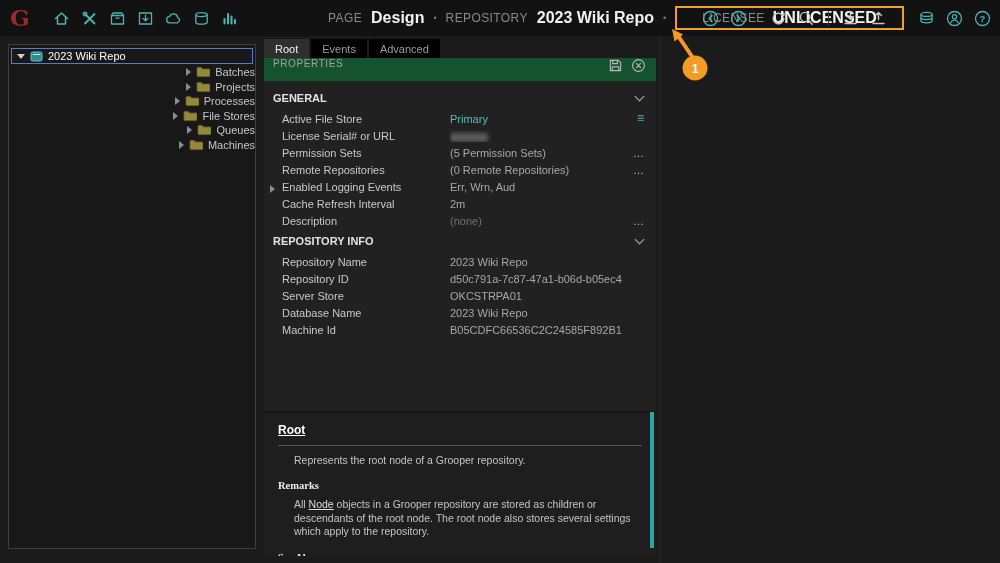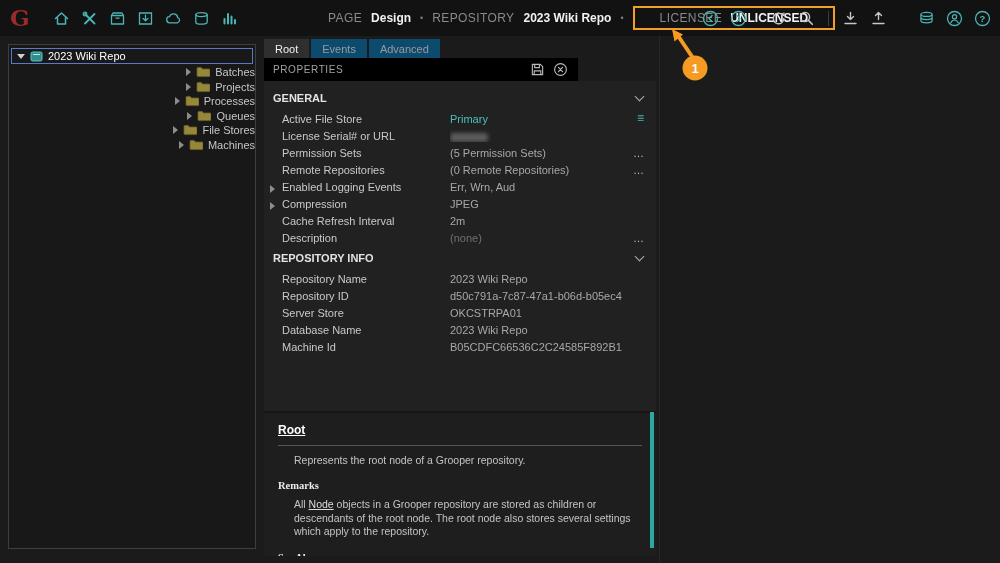--- a/index.html
+++ b/index.html
@@ -14,45 +14,45 @@
   .app { position:absolute; inset:0; }
 
   
   .topbar { position:absolute; left:0; top:0; width:1000px; height:36px; background:#121212; display:flex; align-items:center; }
   .logo { font-family:"DejaVu Serif", serif; font-size:23px; font-weight:bold; color:#9b2b2b; margin-left:10px; line-height:36px; }
   .nav-icons { display:flex; align-items:center; gap:9px; margin-left:22px; }
   .tbi { display:flex; align-items:center; justify-content:center; width:19px; height:19px; color:#4ab5b5; cursor:pointer; }
   .tbi.gray { color:#c6c6c6; }
   .breadcrumb { position:absolute; left:328px; top:0; height:36px; display:flex; align-items:center; gap:9px; }
   .bc-label { font-size:12px; color:#8a8a8a; letter-spacing:.4px; }
-  .bc-value { font-size:12px; color:#f2f2f2; font-weight:bold; white-space:nowrap; }
+  .bc-value { font-size:16px; color:#f2f2f2; font-weight:bold; white-space:nowrap; }
   .bc-sep { font-size:9px; color:#7d7d7d; }
   .licensee-box { display:flex; align-items:center; gap:8px; border:2px solid #f0a028; padding:2px 25px; height:24px; }
   .action-icons { position:absolute; right:8px; top:0; height:36px; display:flex; align-items:center; gap:9px; }
   .tb-divider { width:1px; height:15px; background:#3d3d3d; margin:0 3px; }
   .ml-md { margin-left:12px; } .ml-lg { margin-left:20px; }
 
   
   .callout { position:absolute; left:658px; top:26px; width:62px; height:60px; pointer-events:none; }
 
   
   .tree { position:absolute; left:8px; top:44px; width:248px; height:505px; background:#181818; border:1px solid #3e3e3e; padding-top:3px; font-size:11px; }
   .tree-row { display:flex; align-items:center; height:15px; gap:5px; color:#c6c6c6; cursor:pointer; white-space:nowrap; }
   .tree-root { border:1px solid #5b79c9; margin:0 2px 1px 2px; height:16px; padding-left:5px; color:#ffffff; }
   .tree-child { padding-left:17px; height:14.5px;justify-content:flex-end; }
   .tri-open { width:0; height:0; border-left:4px solid transparent; border-right:4px solid transparent; border-top:5px solid #cfcfcf; }
   .tri-closed { width:0; height:0; border-top:4px solid transparent; border-bottom:4px solid transparent; border-left:5px solid #8d8d8d; }
   .tree-icon { display:flex; }
 
   
   .tabs { position:absolute; left:264px; top:39px; height:19px; display:flex; gap:2px; font-size:11px; }
-  .tab { display:flex; align-items:center; padding:0 11px; background:#0c4a6e; color:#9a9a9a; cursor:pointer; }
+  .tab { display:flex; align-items:center; padding:0 11px; background:#000000; color:#9a9a9a; cursor:pointer; }
   .tab.active { background:#2f2f2f; color:#f0f0f0; }
 
-  .props-header { position:absolute; left:264px; top:58px; width:314px; height:23px; background:#000000; display:flex; align-items:center; padding:0 10px 0 9px; }
+  .props-header { position:absolute; left:264px; top:58px; width:392px; height:23px; background:#14532d; display:flex; align-items:flex-start; padding:0 10px 0 9px; }
   .props-title { font-size:10px; color:#a2a2a2; letter-spacing:.6px; }
   .ph-icons { margin-left:auto; display:flex; align-items:center; gap:8px; }
   .ph-icon { display:flex; color:#b8b8b8; cursor:pointer; }
 
   .prop-grid { position:absolute; left:264px; top:81px; width:392px; height:330px; background:#212121; font-size:11px; padding-top:7px; }
   .section-header { display:flex; align-items:center; height:20px; padding:0 13px 0 9px; color:#e3e3e3; font-weight:bold; cursor:pointer;justify-content:center; }
   .chev { width:7px; height:7px; border-right:1.5px solid #b0b0b0; border-bottom:1.5px solid #b0b0b0; transform:rotate(45deg); margin-left:auto; margin-top:-3px; }
   .prow { display:flex; align-items:flex-end; height:17px; padding-left:6px; cursor:default; }
   .pexp { width:12px; display:flex; justify-content:flex-start; }
   .plabel { width:168px; color:#c9c9c9; white-space:nowrap; overflow:hidden; }
@@ -240,30 +240,30 @@
       </span>
       <span>Processes</span>
     </div>
     <div class="tree-row tree-child">
       <span class="tri-closed"></span>
       <span class="tree-icon">
         <svg viewBox="0 0 14 12" width="14" height="12">
             <path d="M1 2.4c0-.6.4-1 1-1h3.2l1.2 1.6H13c.55 0 1 .45 1 1v5.6c0 .55-.45 1-1 1H2c-.55 0-1-.45-1-1z" fill="#95883a" stroke="#6b6128" stroke-width="0.8"></path>
           </svg>
       </span>
+      <span>File Stores</span>
+    </div>
+    <div class="tree-row tree-child">
+      <span class="tri-closed"></span>
+      <span class="tree-icon">
+        <svg viewBox="0 0 14 12" width="14" height="12">
+            <path d="M1 2.4c0-.6.4-1 1-1h3.2l1.2 1.6H13c.55 0 1 .45 1 1v5.6c0 .55-.45 1-1 1H2c-.55 0-1-.45-1-1z" fill="#95883a" stroke="#6b6128" stroke-width="0.8"></path>
+          </svg>
+      </span>
       <span>Queues</span>
-    </div>
-    <div class="tree-row tree-child">
-      <span class="tri-closed"></span>
-      <span class="tree-icon">
-        <svg viewBox="0 0 14 12" width="14" height="12">
-            <path d="M1 2.4c0-.6.4-1 1-1h3.2l1.2 1.6H13c.55 0 1 .45 1 1v5.6c0 .55-.45 1-1 1H2c-.55 0-1-.45-1-1z" fill="#95883a" stroke="#6b6128" stroke-width="0.8"></path>
-          </svg>
-      </span>
-      <span>File Stores</span>
     </div>
     <div class="tree-row tree-child">
       <span class="tri-closed"></span>
       <span class="tree-icon">
         <svg viewBox="0 0 14 12" width="14" height="12">
             <path d="M1 2.4c0-.6.4-1 1-1h3.2l1.2 1.6H13c.55 0 1 .45 1 1v5.6c0 .55-.45 1-1 1H2c-.55 0-1-.45-1-1z" fill="#95883a" stroke="#6b6128" stroke-width="0.8"></path>
           </svg>
       </span>
       <span>Machines</span>
     </div>
@@ -330,28 +330,20 @@
 
     <div class="prow">
       <span class="pexp">
           <span class="tri-closed"></span>
         </span>
       <span class="plabel">Enabled Logging Events</span>
       <span class="pvalue">Err, Wrn, Aud</span>
       <span class="ptrail"></span>
     </div>
 
-    <div class="prow">
-      <span class="pexp">
-          <span class="tri-closed"></span>
-        </span>
-      <span class="plabel">Compression</span>
-      <span class="pvalue">JPEG</span>
-      <span class="ptrail"></span>
-    </div>
 
     <div class="prow">
       <span class="pexp"></span>
       <span class="plabel">Cache Refresh Interval</span>
       <span class="pvalue">2m</span>
       <span class="ptrail"></span>
     </div>
 
     <div class="prow">
       <span class="pexp"></span>

